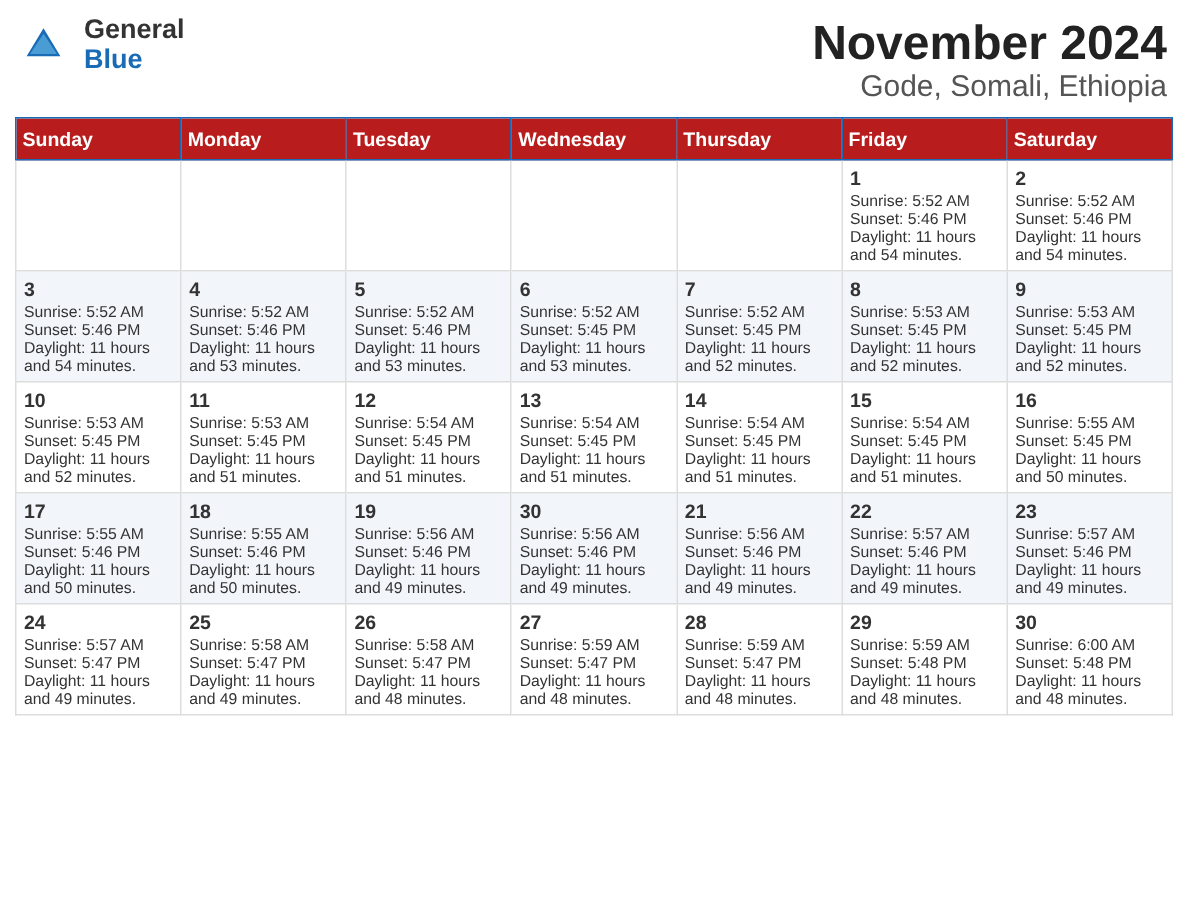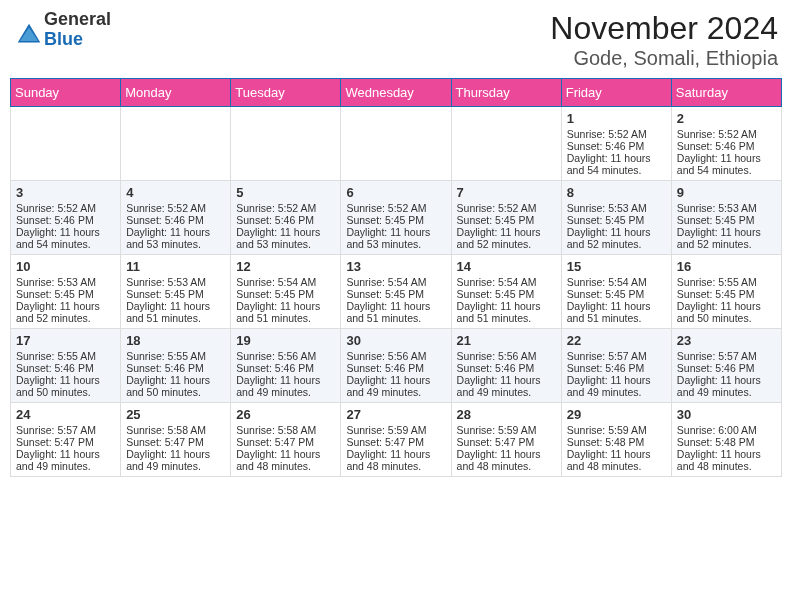--- a/index.html
+++ b/index.html
@@ -12,59 +12,59 @@
     }
     .header {
       display: flex;
       justify-content: space-between;
       align-items: flex-start;
       margin-bottom: 8px;
       padding: 0 4px;
     }
     .logo {
       display: flex;
-      align-items: flex-end;
-      gap: 0;
+      align-items: center;
+      gap: 12px;
     }
     .logo-text {
       display: flex;
       flex-direction: column;
       font-size: 18px;
       font-weight: bold;
       line-height: 1.1;
     }
     .logo-general { color: #333; }
     .logo-blue { color: #1a6bb5; }
     .logo-icon {
       width: 30px;
       height: 30px;
     }
     .title-block {
       text-align: right;
     }
     .month-title {
       font-size: 32px;
-      font-weight: normal;
+      font-weight: bold;
       color: #222;
       margin-left: 24px;
     }
     .location {
       font-size: 20px;
       color: #555;
     }
     .calendar {
       width: 100%;
       border-collapse: collapse;
       border: 1px solid #ccc;
     }
     .calendar th {
-      background-color: #ec4899;
+      background-color: #b91c1c;
       color: #fff;
       font-size: 13px;
-      font-weight: normal;
+      font-weight: bold;
       padding: 6px 4px;
       text-align: left;
       border: 1px solid #1a6bb5;
     }
     .calendar td {
       vertical-align: top;
       padding: 4px 5px;
       font-size: 10.5px;
       color: #333;
       border: 1px solid #ddd;

